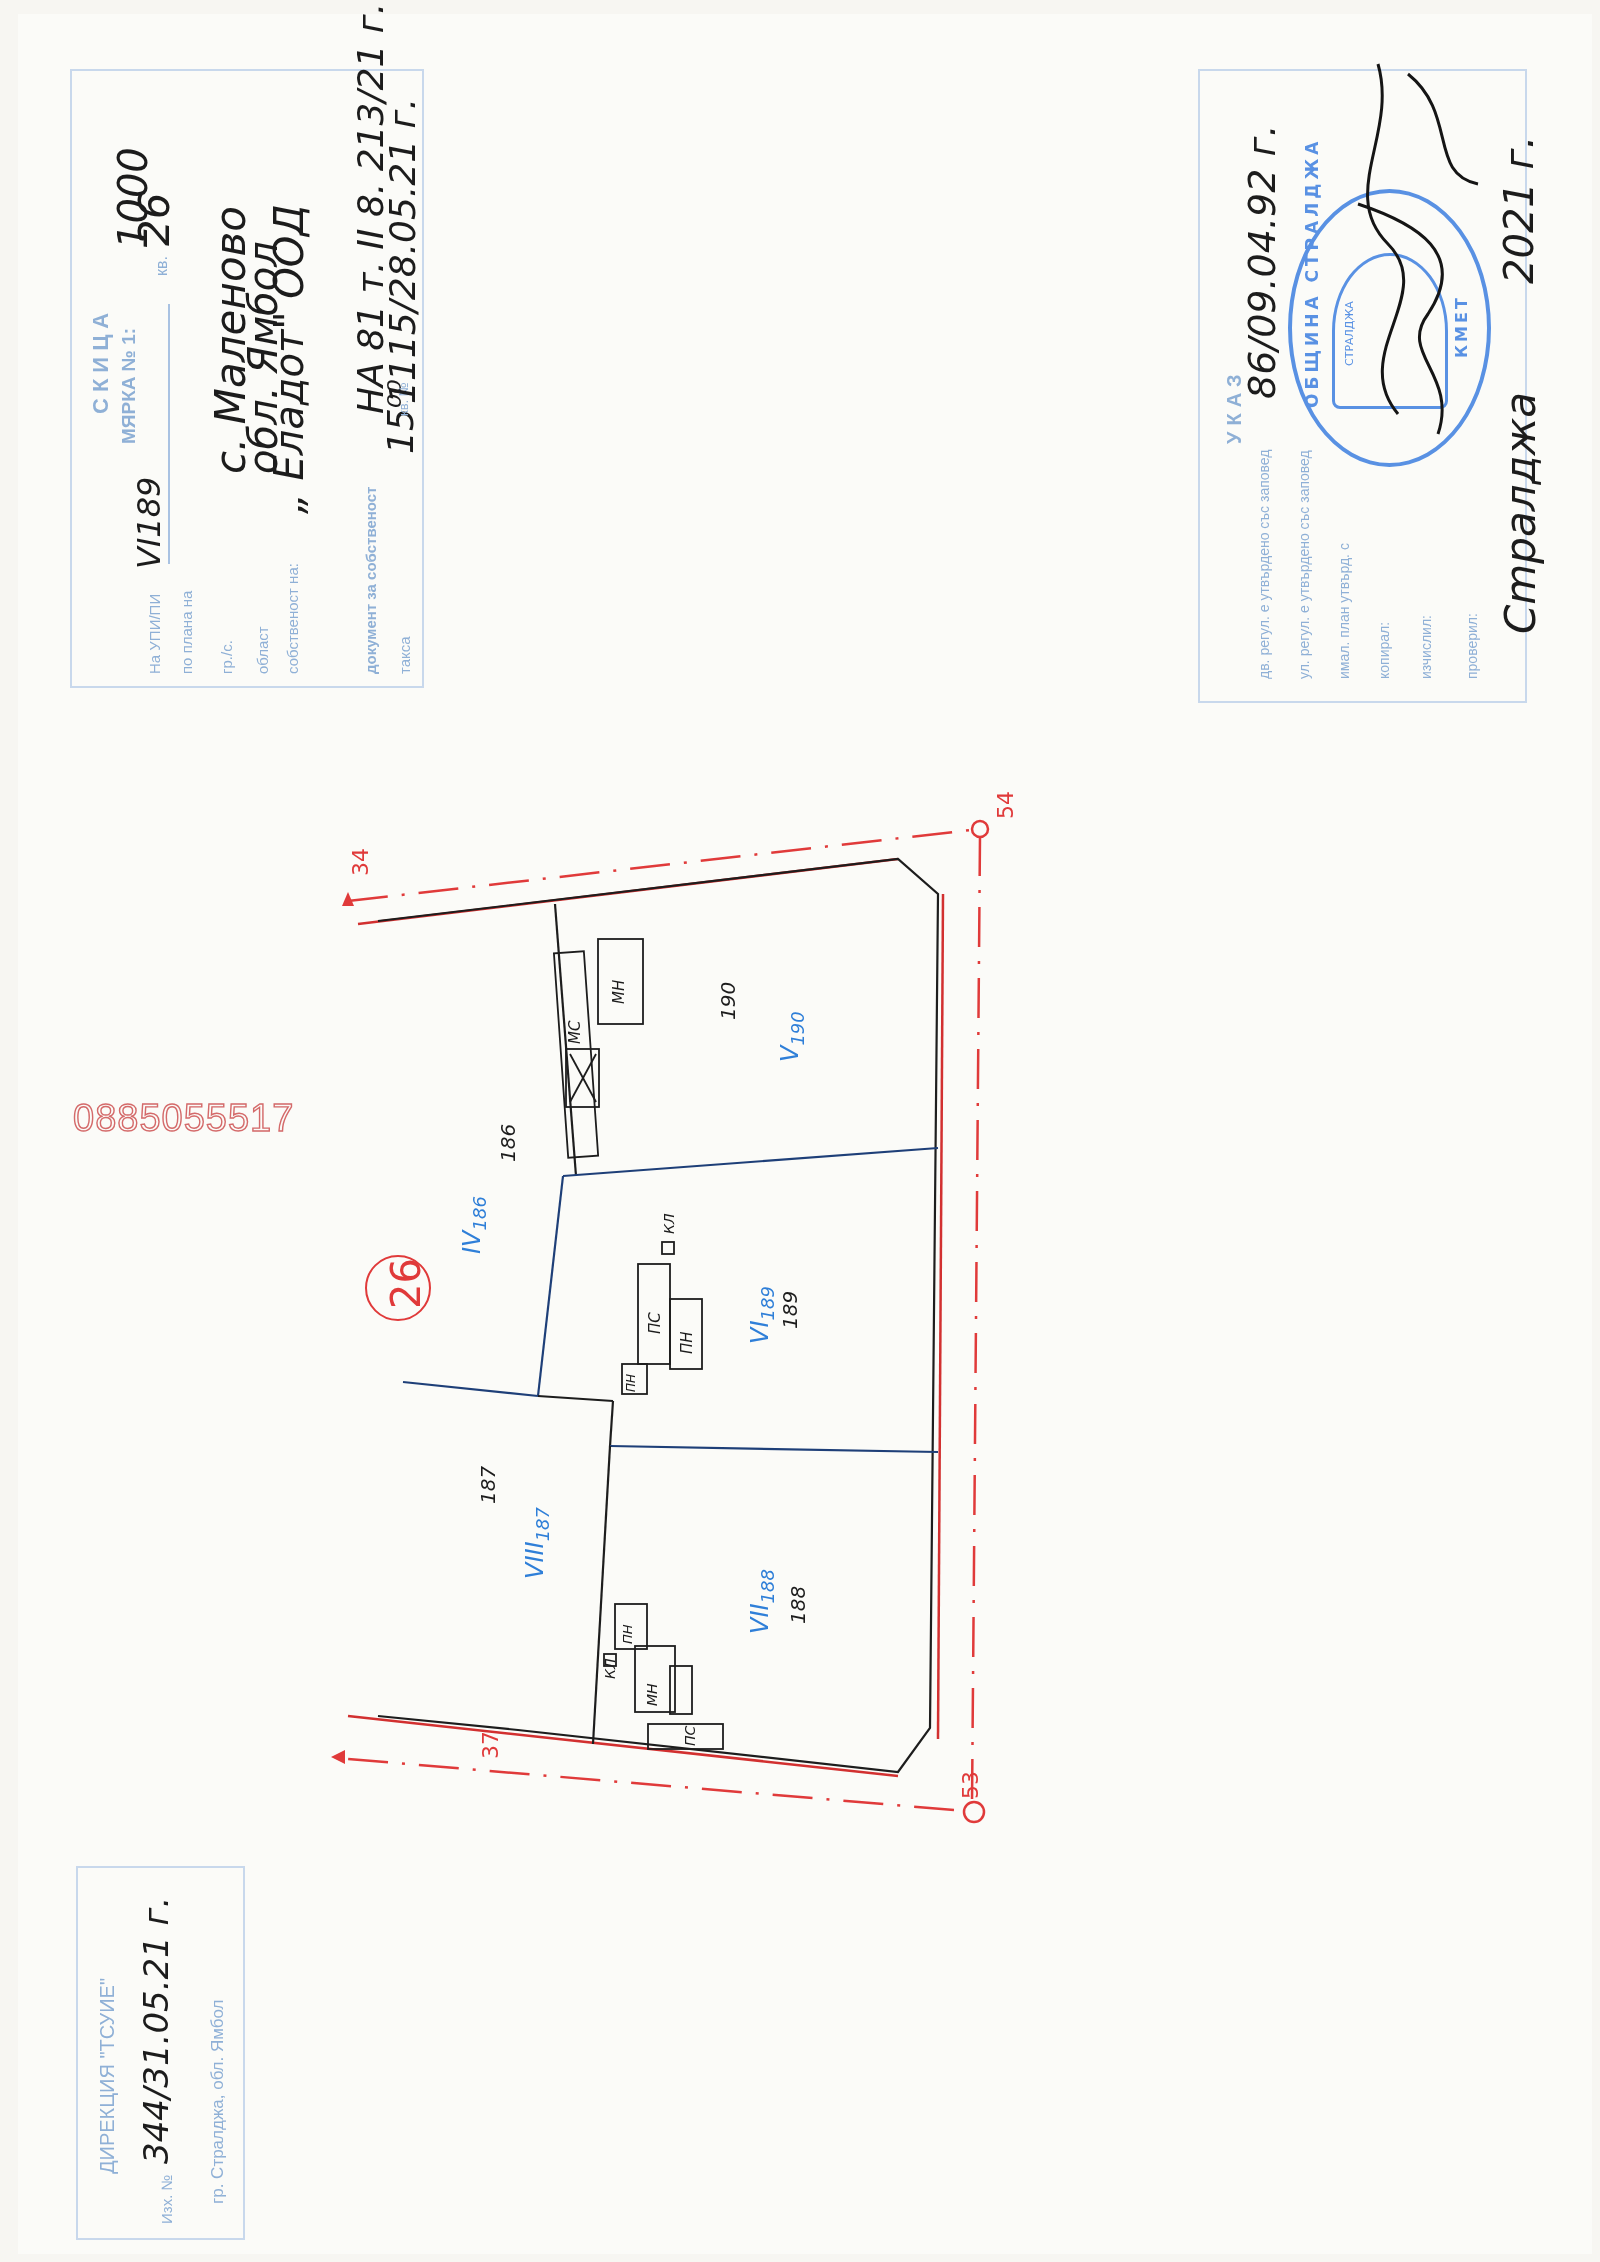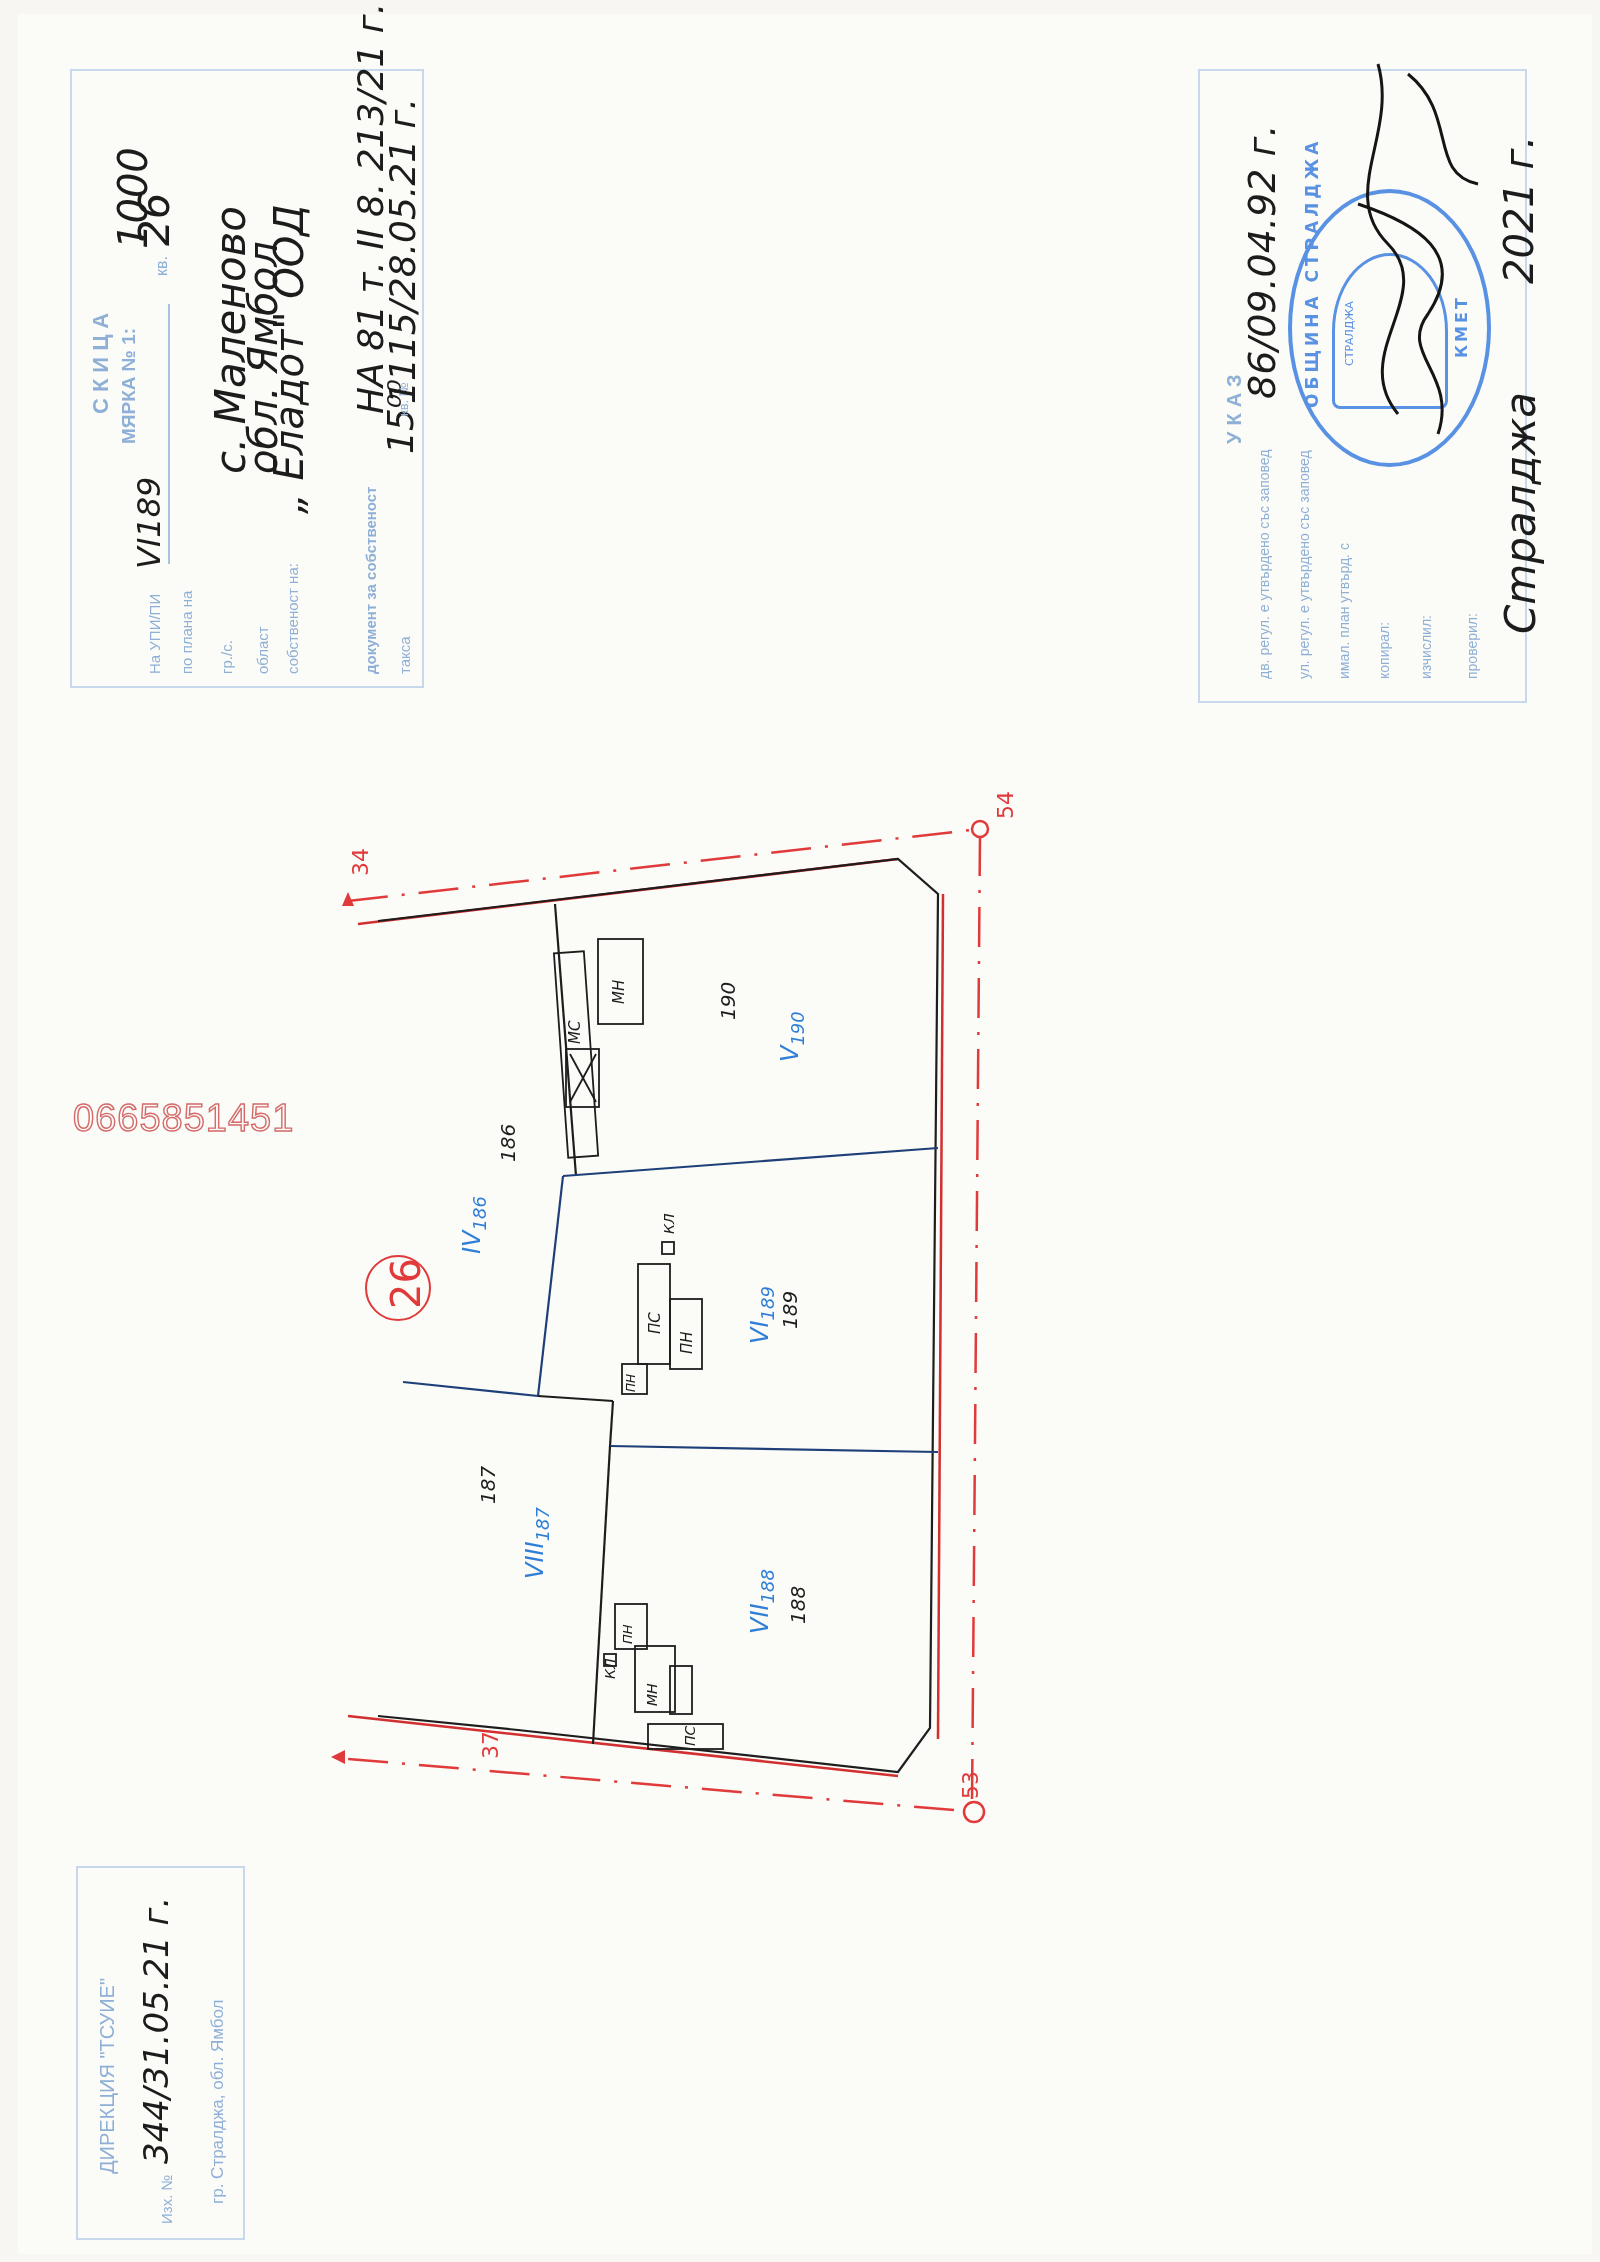--- a/index.html
+++ b/index.html
@@ -100,21 +100,21 @@
   </div>
 
   <div>
     <div class="frame" style="left:58px; top:1852px; width:165px; height:370px; border-color:#c8d8ec;"></div>
     <div class="rot print" style="left:78px; top:2160px; font-size:20px;">ДИРЕКЦИЯ "ТСУИЕ"</div>
     <div class="rot print" style="left:140px; top:2210px; font-size:15px;">Изх. №</div>
     <div class="rot hand" style="left:118px; top:2150px; font-size:34px;">344/31.05.21 г.</div>
     <div class="rot print" style="left:190px; top:2190px; font-size:17px;">гр. Стралджа, обл. Ямбол</div>
   </div>
 
-  <div class="phone">0665851451</div>
+  <div class="phone">0885055517</div>
 
   <svg class="plan" width="1574" height="2240">
 
     <g stroke="#e03a3a" stroke-width="2.5" fill="none" stroke-dasharray="40 14 3 14">
       <line x1="330" y1="887" x2="962" y2="815"></line>
       <line x1="962" y1="822" x2="954" y2="1790"></line>
       <line x1="936" y1="1796" x2="330" y2="1745"></line>
     </g>
     <g>
       <circle cx="962" cy="815" r="8" fill="none" stroke="#e03a3a" stroke-width="2.5"></circle>

